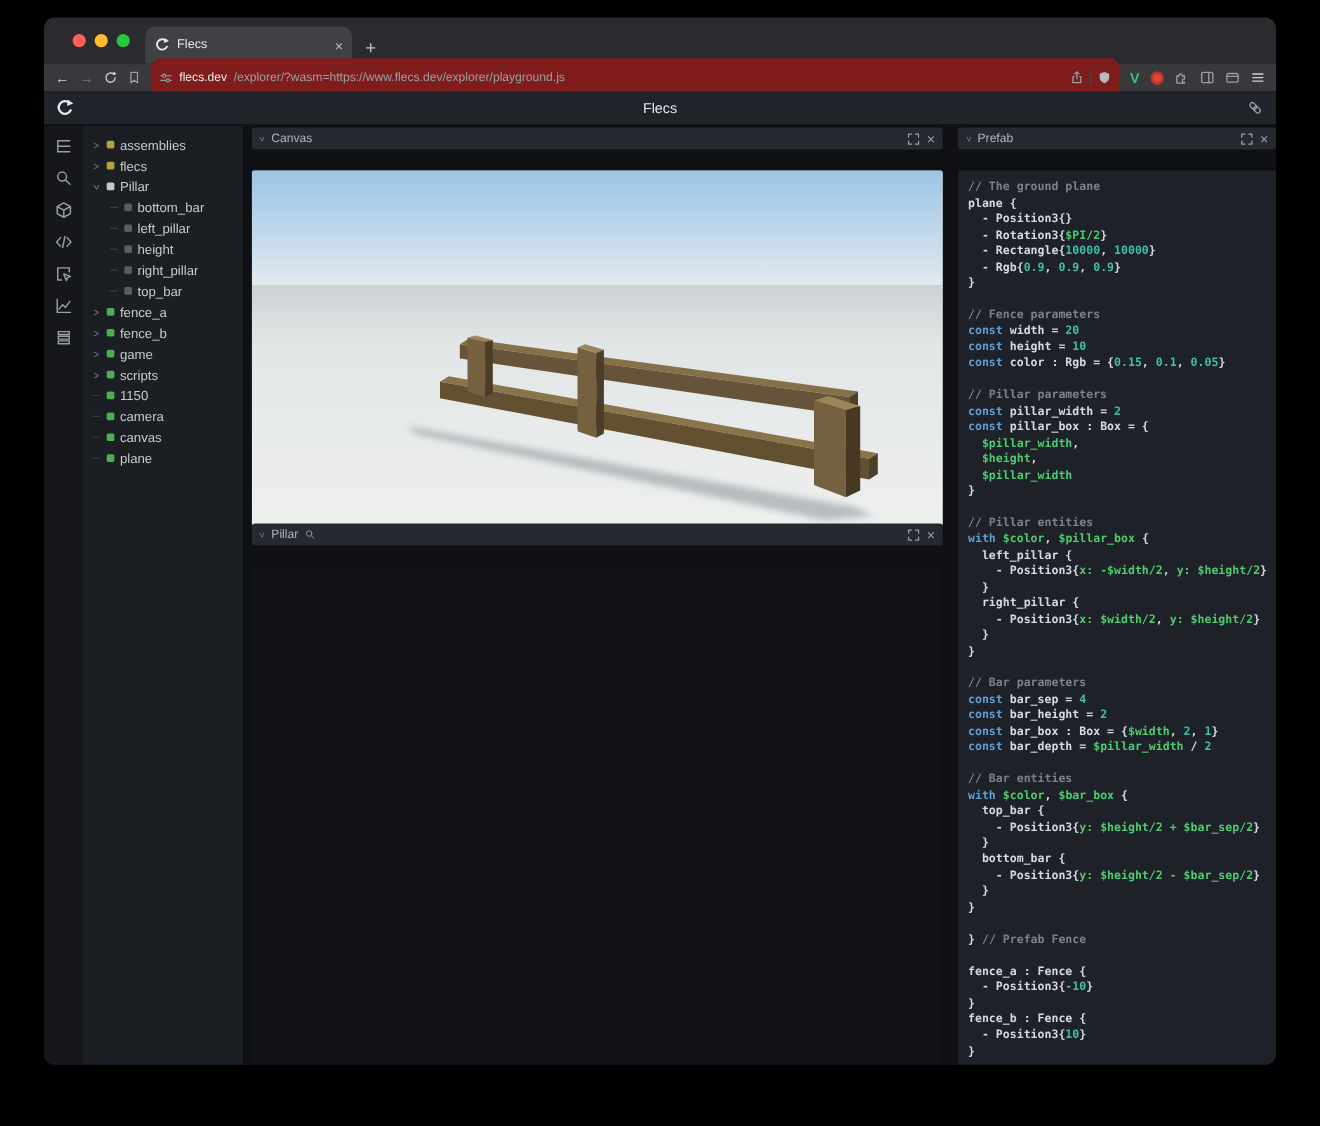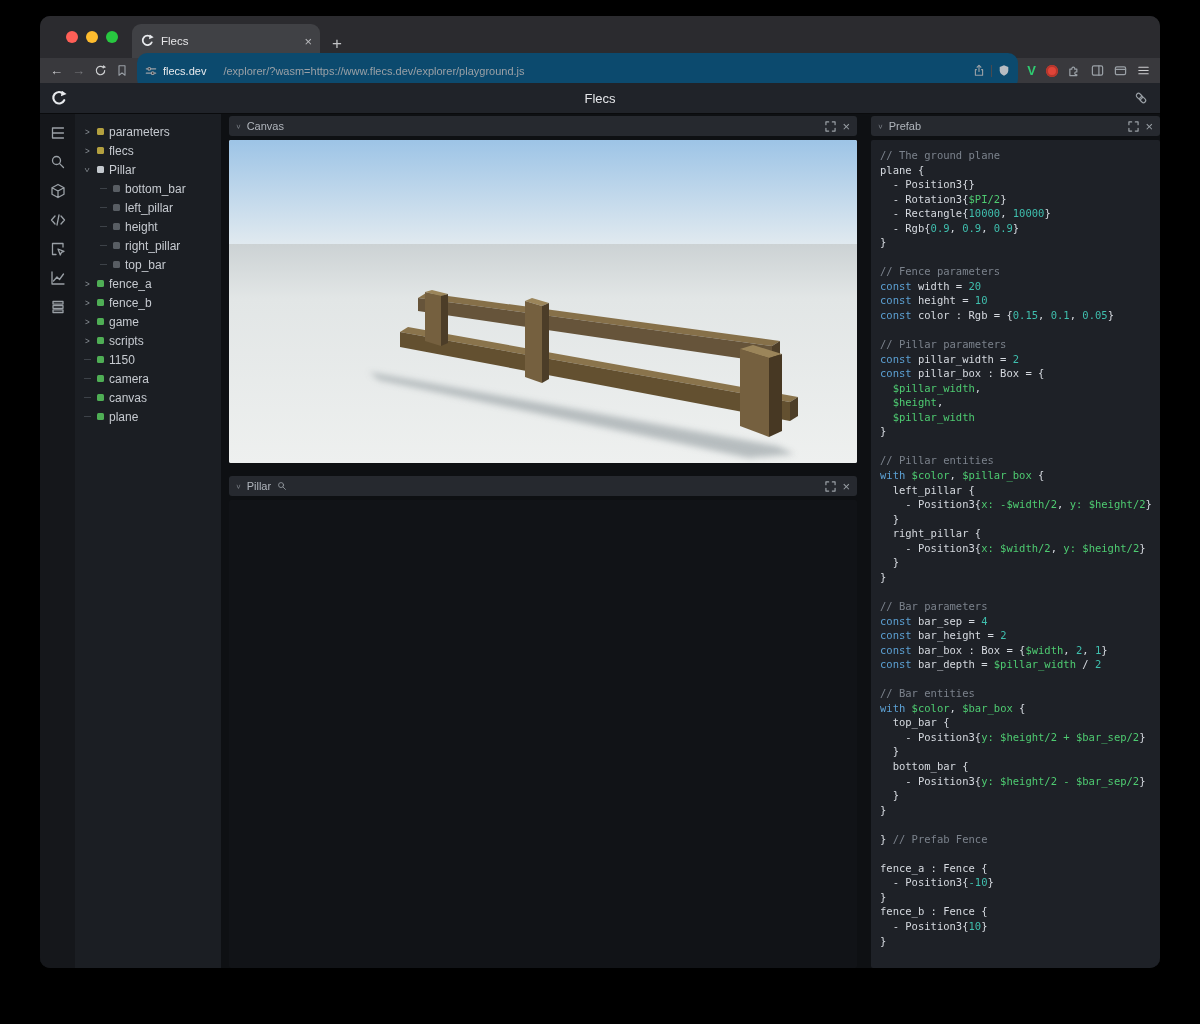--- a/index.html
+++ b/index.html
@@ -14,24 +14,24 @@
   .tab{width:172px;height:34px;background:#404145;border-radius:9px 9px 0 0;display:flex;
     align-items:center;gap:7px;padding:0 8px;color:#e6e6e8;font-size:11.5px;}
   .tab-title{flex:1;white-space:nowrap;overflow:hidden;}
   .tab-close{color:#b9babd;font-size:13px;cursor:default;}
   .newtab{color:#c2c3c6;font-size:17px;margin:0 0 6px 12px;line-height:1;}
   
   .toolbar{height:25px;background:#39393d;display:flex;align-items:center;padding:0 10px;gap:9px;flex:none;}
   .navbtn{color:#cfd0d2;font-size:13px;line-height:1;}
   .navbtn.dim{color:#77787c;}
   .tb-icon{display:inline-flex;align-items:center;}
-  .urlbar{flex:1;height:36px;background:#0c4a6e;border-radius:10px;display:flex;align-items:center;
+  .urlbar{flex:1;height:36px;background:#7f1d1d;border-radius:10px;display:flex;align-items:center;
     gap:6px;padding:0 8px;font-size:11px;min-width:0;}
   .url-domain{color:#e8eaed;white-space:nowrap;}
-  .url-rest{color:#9aa0a6;white-space:nowrap;overflow:hidden;text-overflow:ellipsis;flex:1;min-width:0;margin-left:11px;}
+  .url-rest{color:#9aa0a6;white-space:nowrap;overflow:hidden;text-overflow:ellipsis;flex:1;min-width:0;}
   .url-sep{width:1px;height:12px;background:#4a4a4f;flex:none;}
   .ext{display:flex;align-items:center;gap:10px;}
   .vlogo{color:#2ecc71;font-weight:bold;font-size:13px;}
   .reddot{width:12px;height:12px;border-radius:50%;background:#e04438;box-shadow:inset 0 0 0 2px #b3362c;display:inline-block;}
   
   .appheader{height:30px;background:#202329;border-bottom:1px solid #0a0b0d;display:flex;
     align-items:center;position:relative;flex:none;}
   .applogo{margin-left:10px;display:flex;align-items:center;}
   .apptitle{position:absolute;left:0;right:0;text-align:center;color:#e4e6e9;font-size:13px;}
   .linkicon{position:absolute;right:12px;display:flex;align-items:center;}
@@ -50,21 +50,21 @@
   .bullet{width:7px;height:7px;border-radius:1.5px;flex:none;display:inline-block;}
   .tlabel{overflow:hidden;text-overflow:ellipsis;}
   
   .panels{flex:1;position:relative;min-width:0;}
   .panel{position:absolute;display:flex;flex-direction:column;}
   .phead{height:20px;background:#26292f;border-radius:3px;display:flex;align-items:center;
     gap:6px;padding:0 7px;color:#b0b5bc;font-size:11px;flex:none;}
   .chev{font-size:8px;color:#8b9197;transform:rotate(90deg);display:inline-block;}
   .phead .sp{flex:1;}
   .pclose{color:#9aa0a6;font-size:13px;line-height:1;}
-  .pbody{margin-top:4px;border-radius:2px;overflow:hidden;}
+  .pbody{margin-top:19px;border-radius:2px;overflow:hidden;font-weight:bold;}
   .canvas-panel{left:8px;top:2px;width:628px;}
   .canvas-panel .pbody{height:323px;background:#dfe4e8;}
   .canvas-panel svg{display:block;}
   .search-panel{left:8px;top:362px;width:628px;bottom:0;}
   .search-panel .pbody{flex:1;background:#111317;}
   .editor-panel{left:650px;top:2px;width:289px;bottom:0;}
   .editor-panel .pbody{flex:1;background:#1e2127;padding:8px 2px 8px 9px;
     font-family:"DejaVu Sans Mono",monospace;font-size:10.5px;line-height:14.55px;
     color:#d6dae0;white-space:pre;overflow:hidden;}
   .cl{height:14.55px;}
@@ -222,21 +222,21 @@
             <rect class="st" x="3" y="6.7" width="10" height="2.6"></rect>
             <rect class="st" x="3" y="10.9" width="10" height="2.6"></rect>
           </svg>
       </span>
     </div>
 
     <div class="tree">
         <div class="trow">
           <span class="slot arr">&gt;</span>
           <span class="bullet" style="background: rgb(179, 160, 63);"></span>
-          <span class="tlabel">parameters</span>
+          <span class="tlabel">assemblies</span>
         </div>
         <div class="trow">
           <span class="slot arr">&gt;</span>
           <span class="bullet" style="background: rgb(179, 160, 63);"></span>
           <span class="tlabel">flecs</span>
         </div>
         <div class="trow">
           <span class="slot arr exp">&gt;</span>
           <span class="bullet" style="background: rgb(195, 200, 205);"></span>
           <span class="tlabel">Pillar</span>

